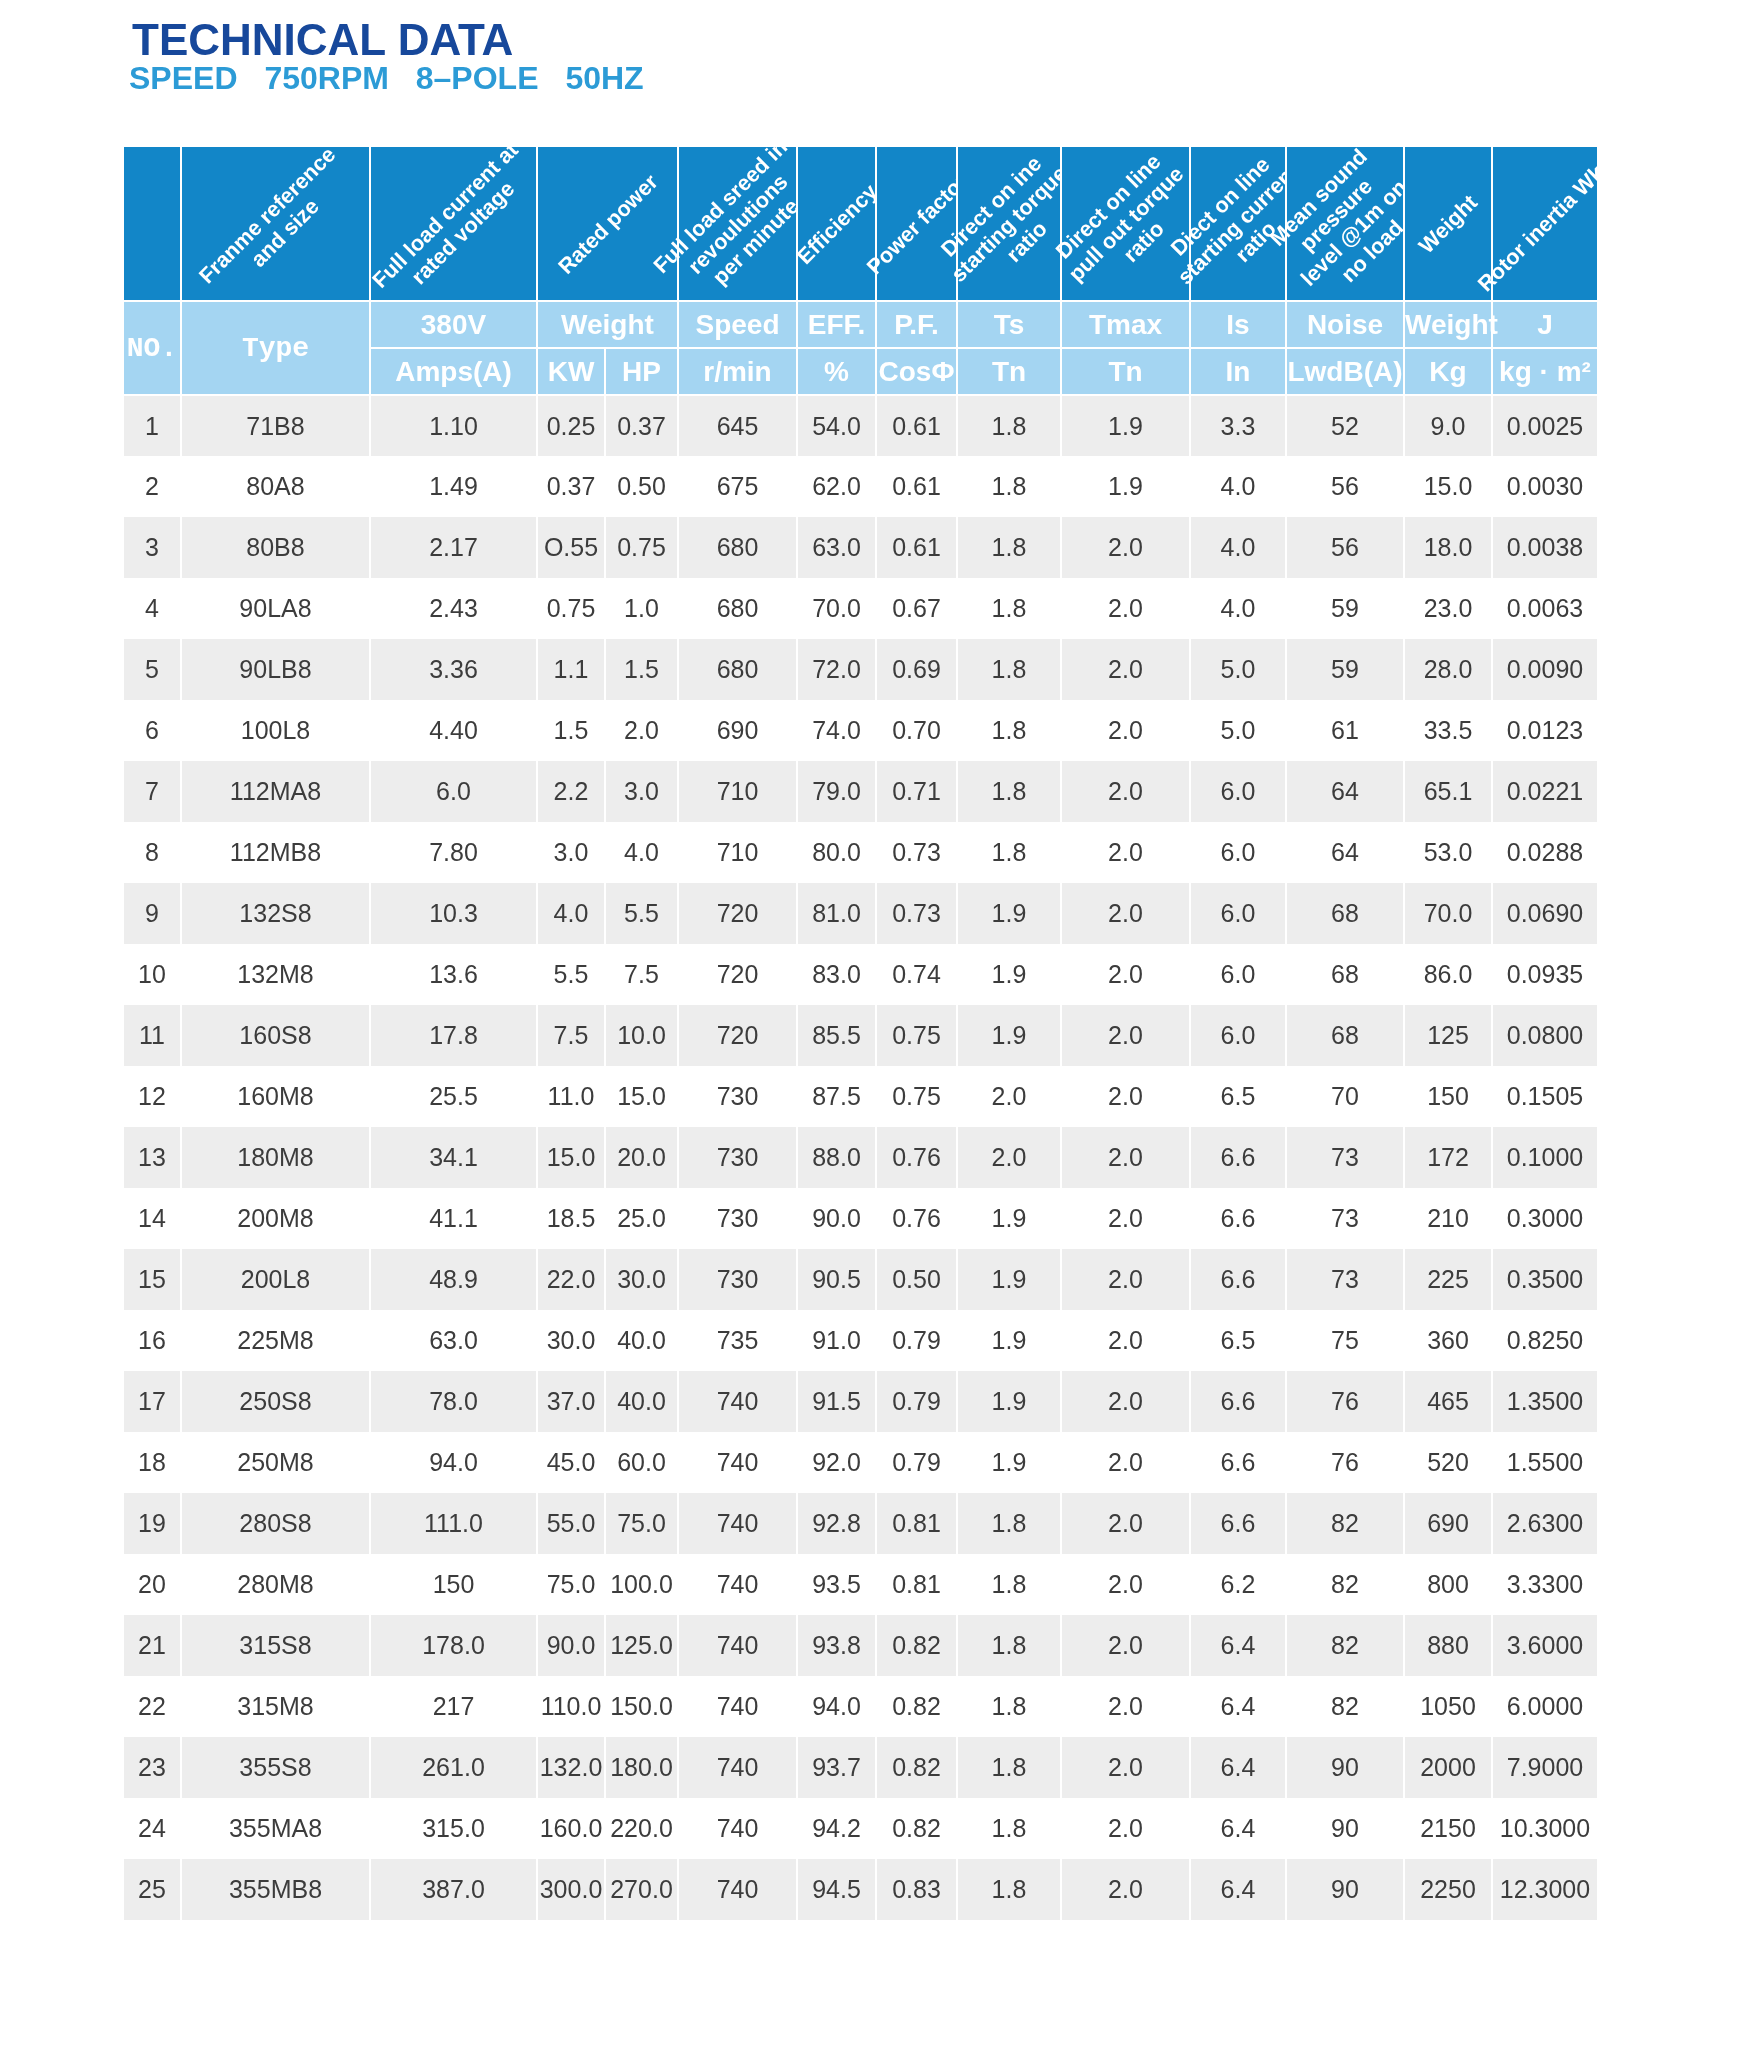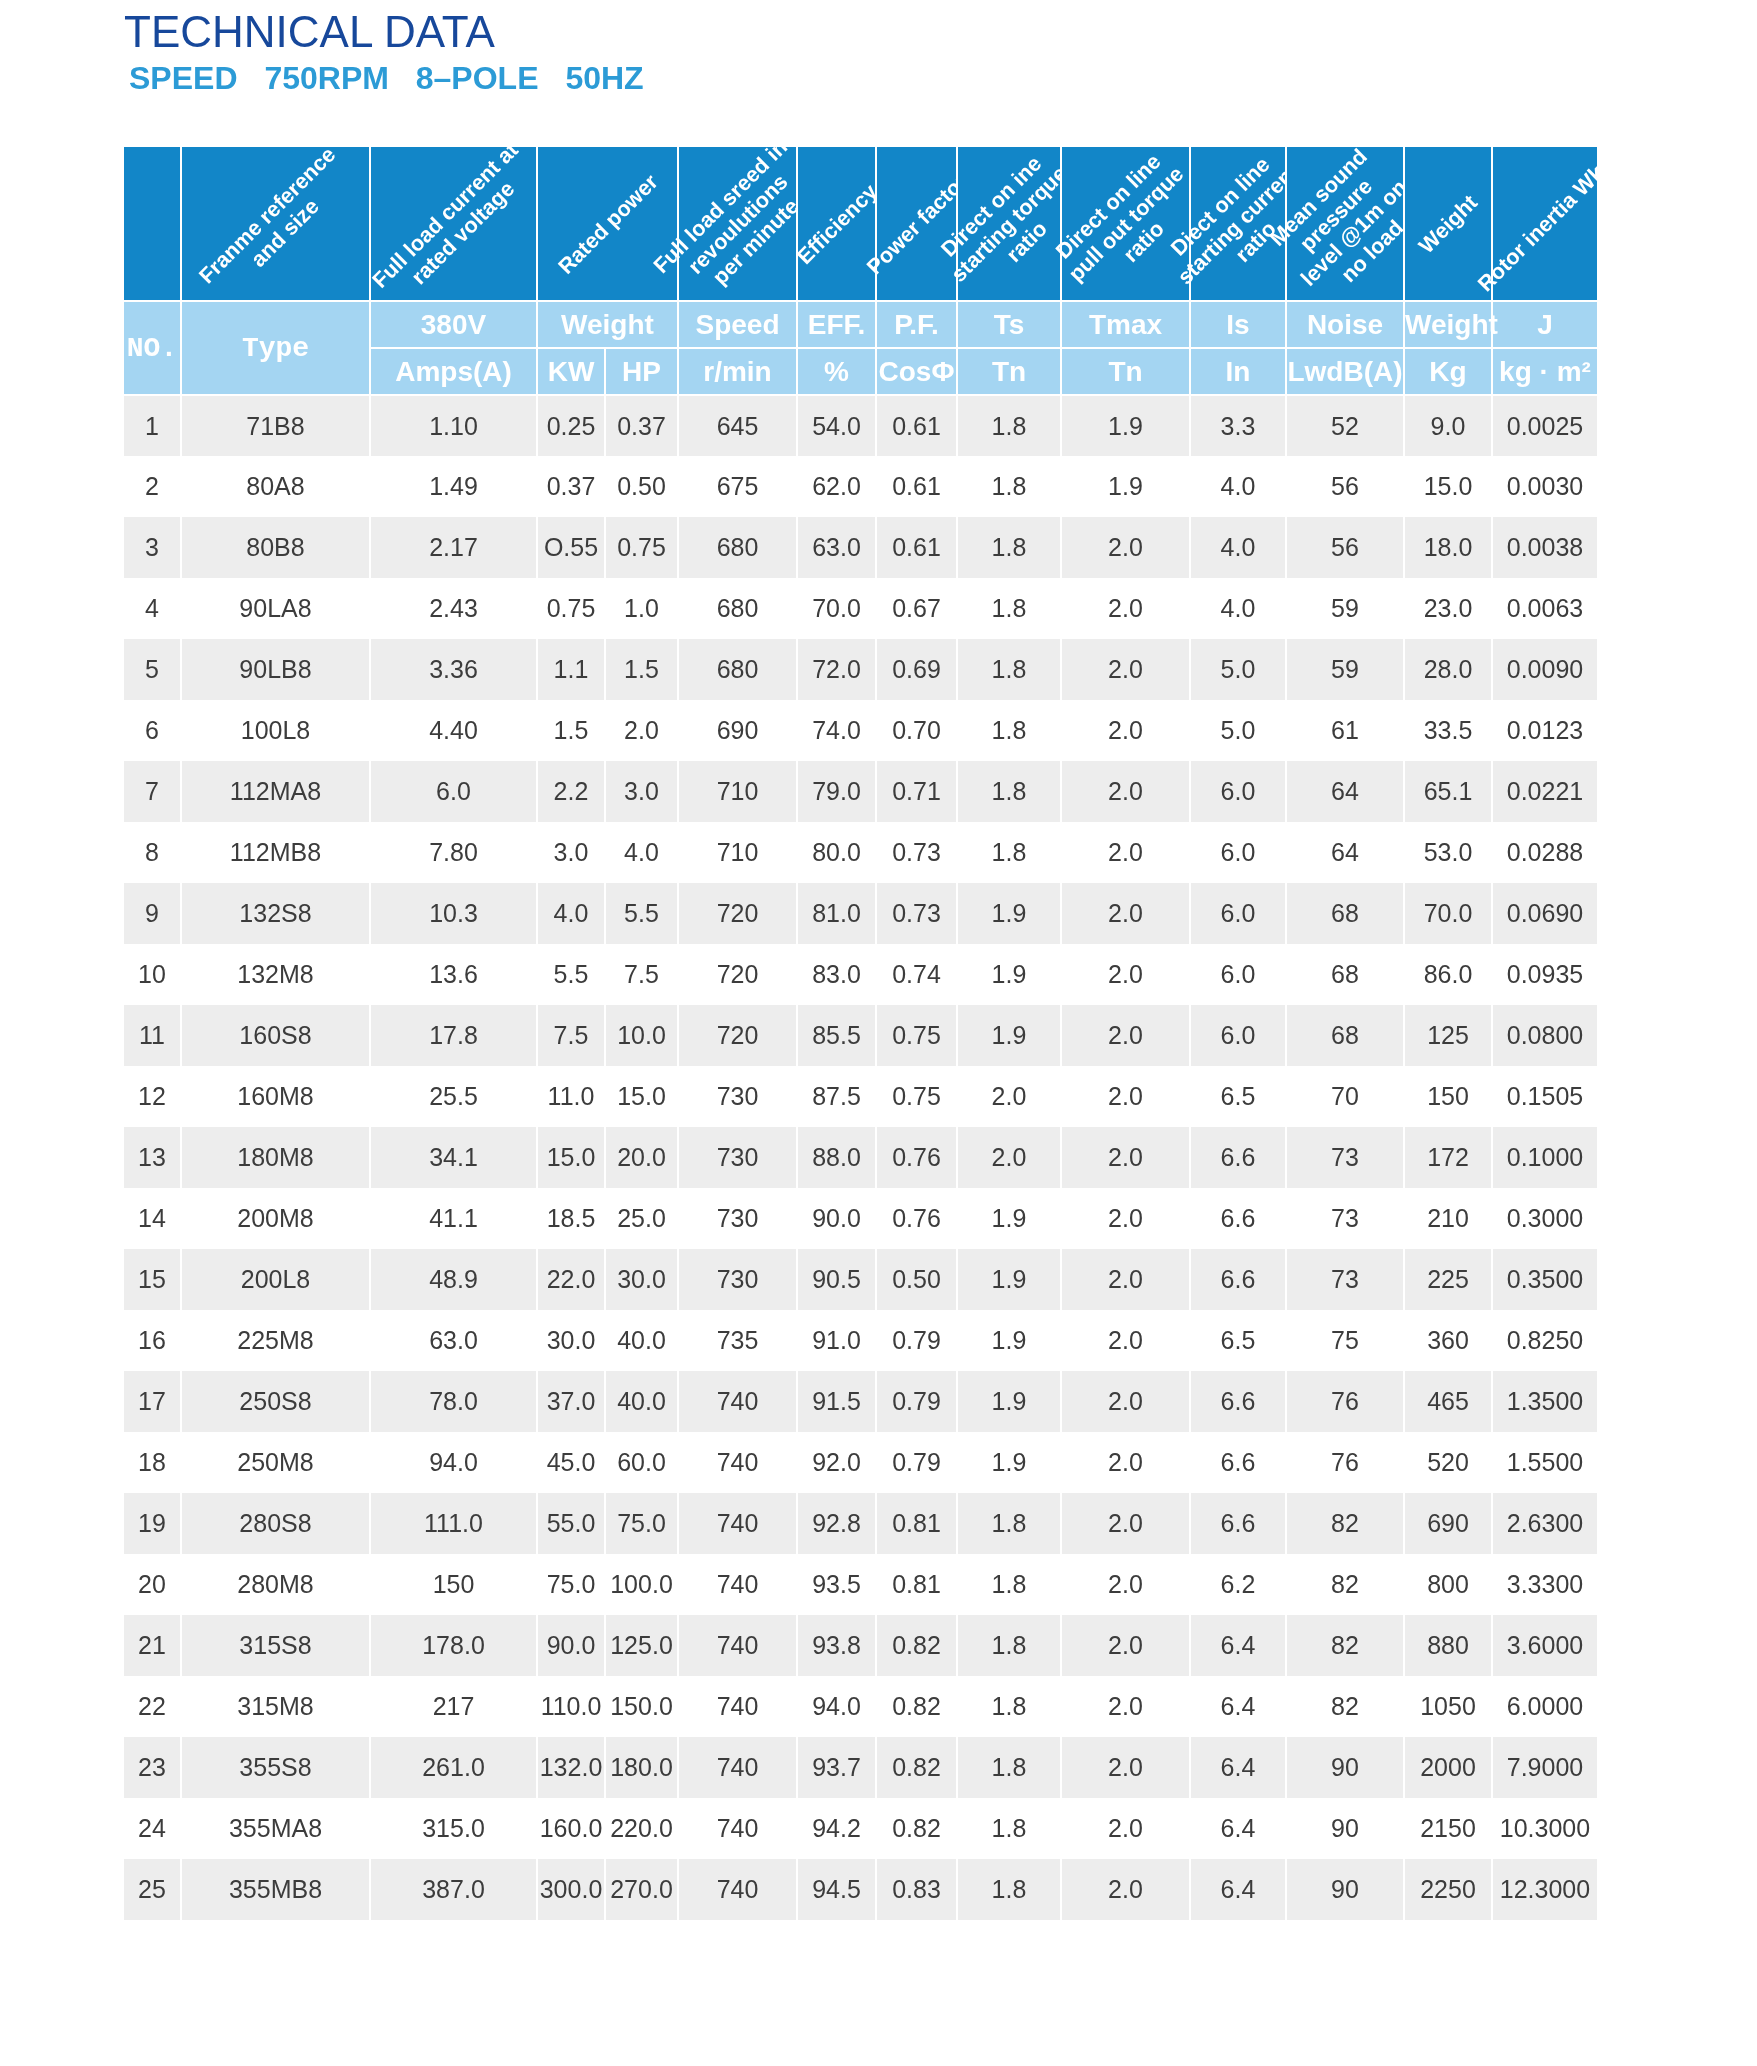--- a/index.html
+++ b/index.html
@@ -1,21 +1,21 @@
 <!DOCTYPE html>
 <html style="font-size:11.2px"><head>
 <meta charset="utf-8">
 <style>
   html,body{margin:0;padding:0;background:#ffffff;}
   body{width:1757px;height:2066px;font-family:"Liberation Sans",sans-serif;}
   .page{position:relative;width:1757px;height:2066px;background:#fff;overflow:hidden;}
 
   .title{
-    position:absolute;left:124px;top:7px;margin:0;
-    font-size:44px;font-weight:400;letter-spacing:0px;
+    position:absolute;left:124px;top:7px;margin:8px;
+    font-size:44px;font-weight:700;letter-spacing:0px;
     color:#17489B;white-space:nowrap;text-align:center;
   }
   .subtitle{
     position:absolute;left:129px;top:60px;margin:0;
     font-size:32px;font-weight:700;word-spacing:18px;
     color:#2C9BD6;white-space:nowrap;
   }
 
   table.tech{
     position:absolute;left:122px;top:145px;

